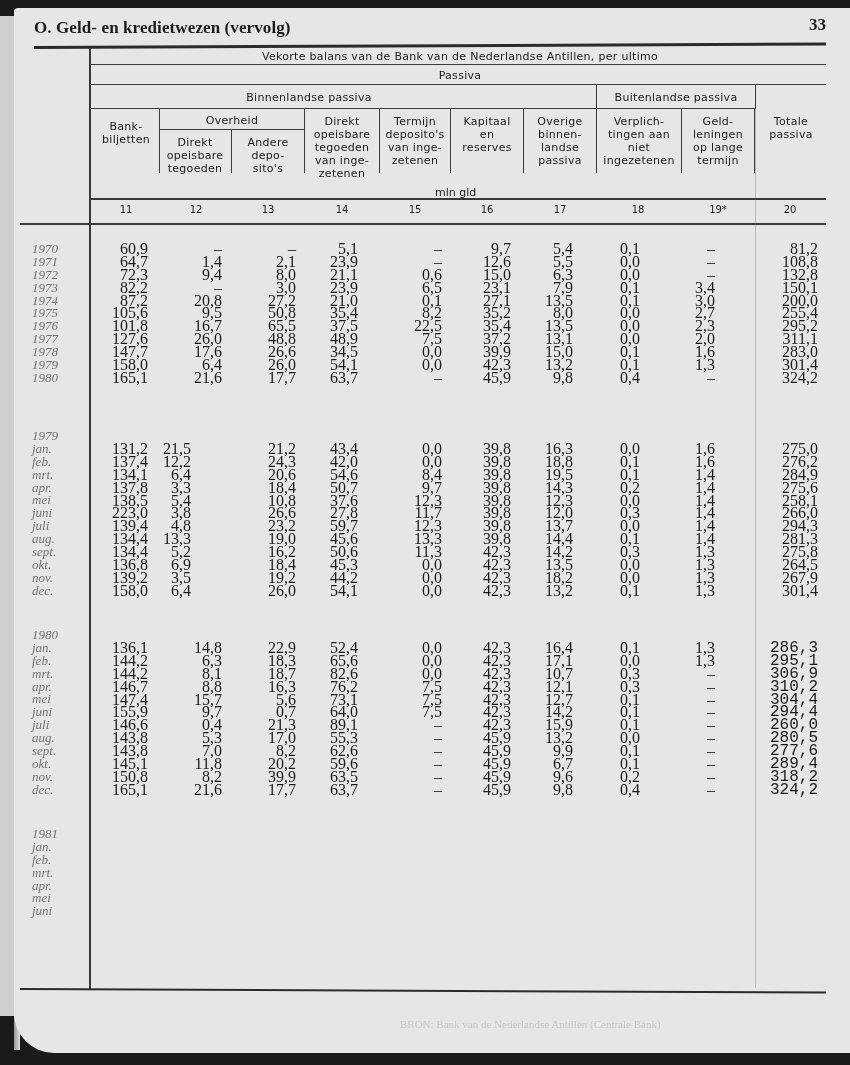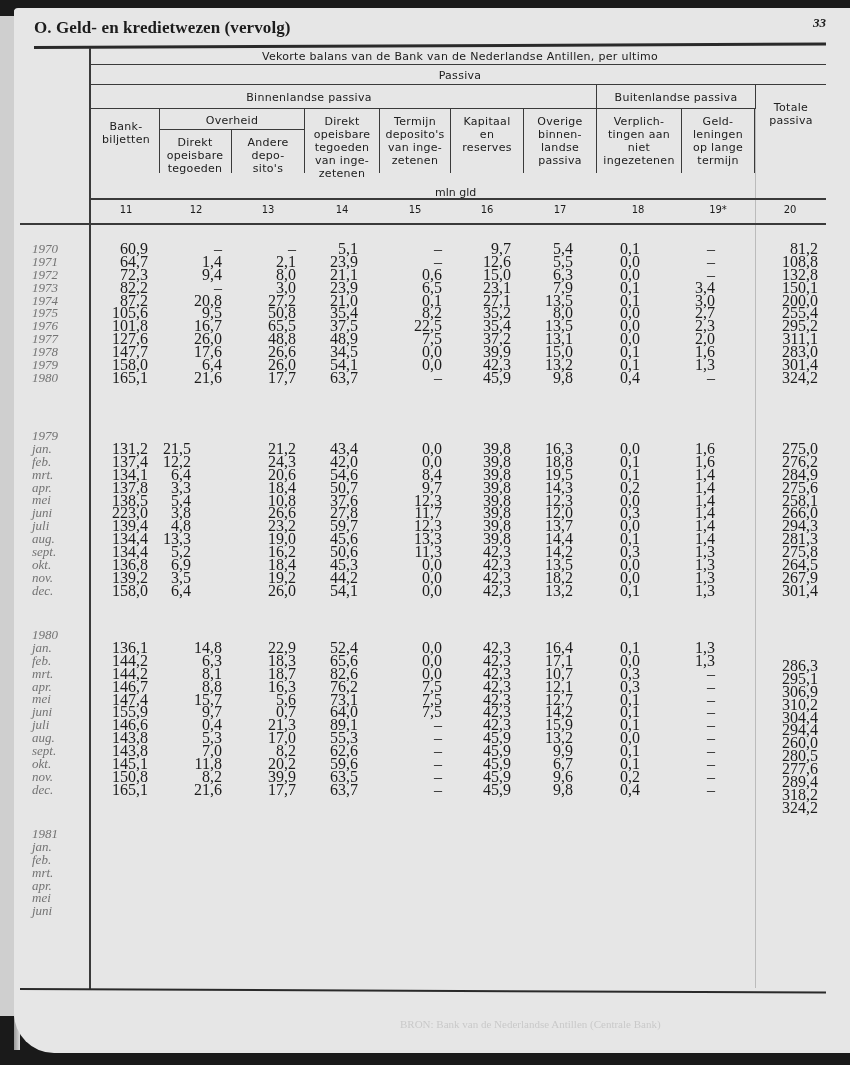--- a/index.html
+++ b/index.html
@@ -16,21 +16,21 @@
   }
   .leftstrip {
     position: absolute; left: 0; top: 16px; width: 14px; height: 1000px;
     background: #cfcfcf;
   }
   .spine { position:absolute; left: 14px; top: 10px; width: 6px; height: 1040px; background: linear-gradient(to right,#999,#ddd); }
   .heading {
     position: absolute; left: 34px; top: 18px;
     font-size: 17px; font-weight: bold; letter-spacing: 0.1px;
   }
-  .pagenum { position: absolute; right: 24px; top: 15px; font-size: 13px; font-weight: bold; font-style: italic; }
+  .pagenum { position: absolute; right: 24px; top: 15px; font-size: 17px; font-weight: bold; }
   .rule-top { position: absolute; left: 34px; top: 46px; width: 792px; height: 3px; background: #2a2a2a; transform: rotate(-0.25deg); transform-origin: left; }
   .rule-bottom { position: absolute; left: 20px; top: 988px; width: 806px; height: 2px; background: #2a2a2a; transform: rotate(0.25deg); transform-origin: left; }
   .source { position: absolute; left: 400px; top: 1018px; font-size: 11px; color: #c9c9c9; }
   .vline { position: absolute; width: 2px; background: #3a3a3a; }
   .hline { position: absolute; height: 1px; background: #3a3a3a; }
   .hdr {
     position: absolute; font-family: "DejaVu Sans", sans-serif; font-size: 11px;
     text-align: center; line-height: 13px; color: #202020; letter-spacing: 0.3px;
   }
   .colnum { position: absolute; top: 204px; font-family: "DejaVu Sans", sans-serif; font-size: 10px; text-align: center; width: 60px; }
@@ -101,21 +101,21 @@
 <div class="hdr" style="left:597px; top:115px; width:84px; white-space:pre-line;">Verplich-
 tingen aan
 niet
 ingezetenen</div>
 <div class="vline" style="left:681px; top:109px; height:64px; width:1px;"></div>
 <div class="hdr" style="left:682px; top:115px; width:72px; white-space:pre-line;">Geld-
 leningen
 op lange
 termijn</div>
 <div class="vline" style="left:754px; top:109px; height:64px; width:1px;"></div>
-<div class="hdr" style="left:756px; top:101px; width:70px; white-space:pre-line;">Totale
+<div class="hdr" style="left:756px; top:115px; width:70px; white-space:pre-line;">Totale
 passiva</div>
 
 <div class="unit">mln gld</div>
 <div class="hline" style="left:90px; top:198px; width:736px; height:2px;"></div>
 <div class="hline" style="left:20px; top:223px; width:806px; height:2px;"></div>
 
 <div class="colnum" style="left:96px;">11</div>
 <div class="colnum" style="left:166px;">12</div>
 <div class="colnum" style="left:238px;">13</div>
 <div class="colnum" style="left:312px;">14</div>
@@ -569,21 +569,21 @@
       <div>–</div>
       <div>–</div>
       <div>–</div>
       <div>–</div>
       <div>–</div>
       <div>–</div>
       <div>–</div>
       <div>–</div>
       <div>–</div>
     </div>
-    <div class="col" style="top: 660px; right: 32px;">
+    <div class="col" style="top: 642px; right: 32px; font-family: Liberation Mono, monospace;">
       <div>286,3</div>
       <div>295,1</div>
       <div>306,9</div>
       <div>310,2</div>
       <div>304,4</div>
       <div>294,4</div>
       <div>260,0</div>
       <div>280,5</div>
       <div>277,6</div>
       <div>289,4</div>

